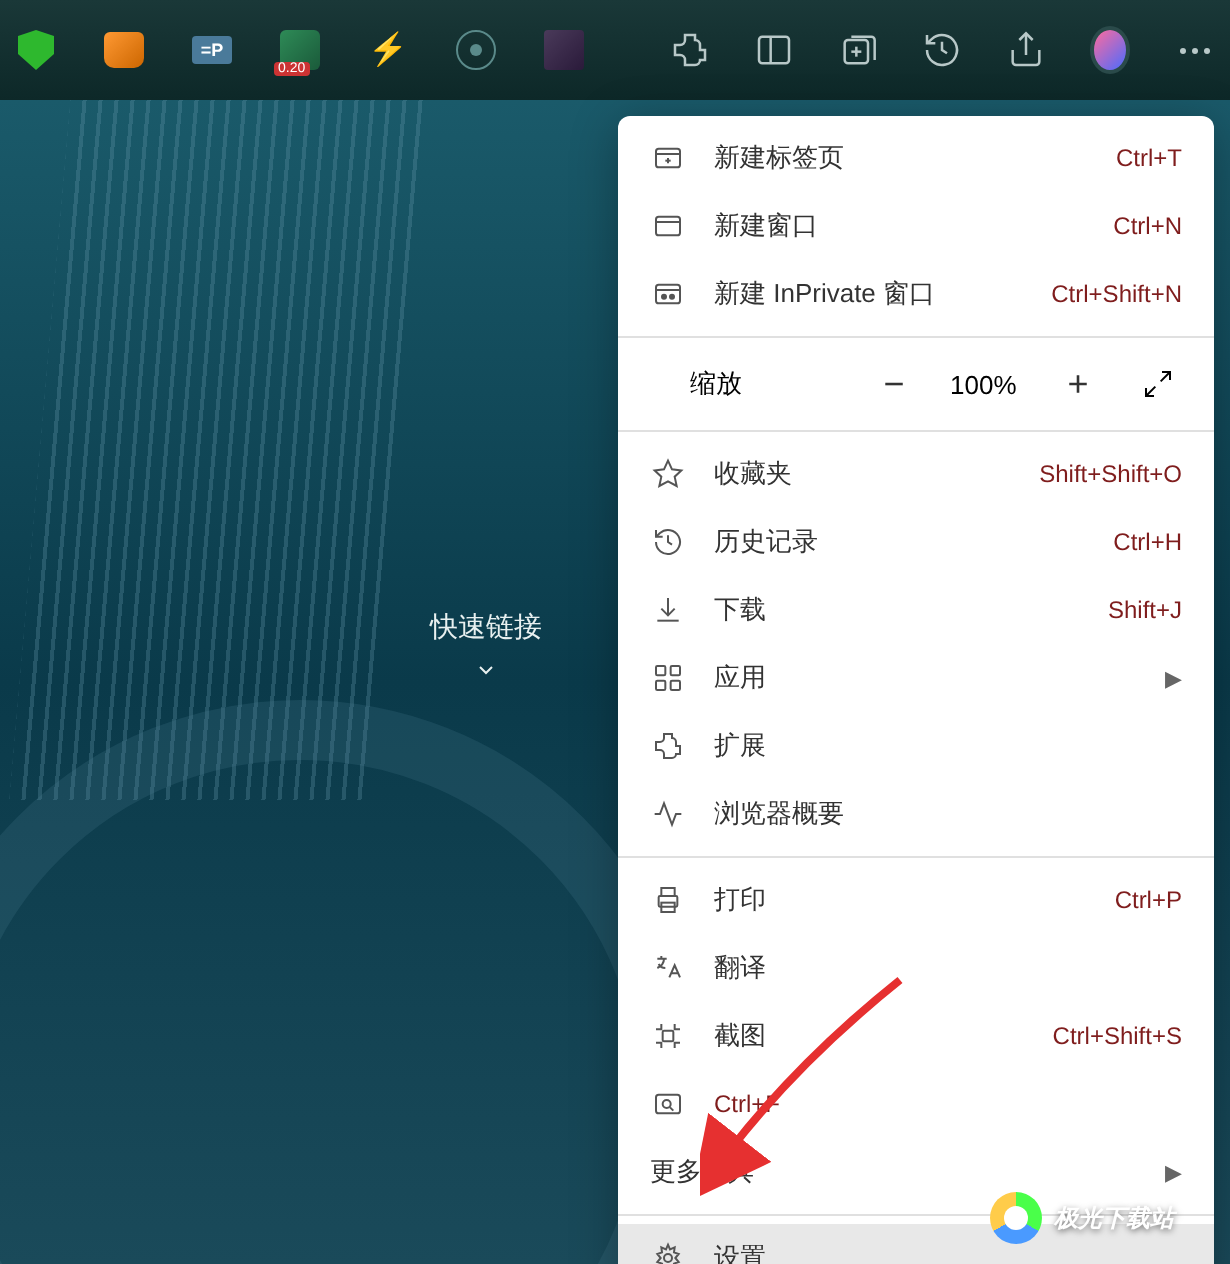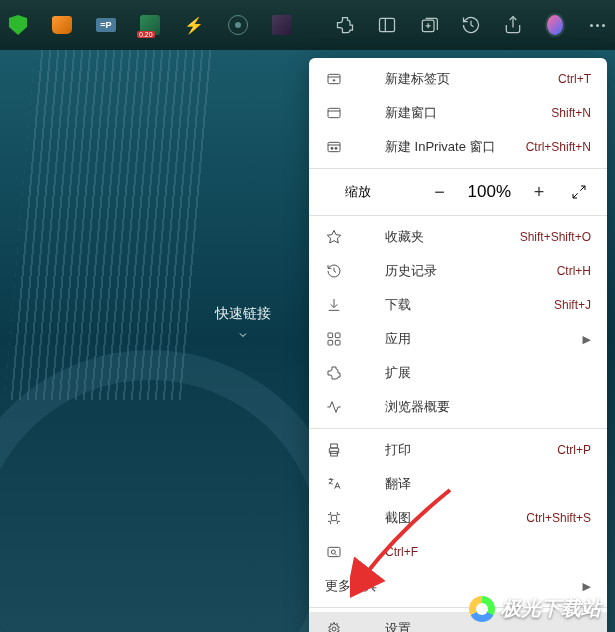--- a/index.html
+++ b/index.html
@@ -177,21 +177,20 @@
       z-index: 100;
       padding: 4px 0;
     }
     .menu-item {
       display: flex;
       align-items: center;
       padding: 8px 16px;
       cursor: pointer;
       color: #333;
       min-height: 34px;
-      gap: 28px;
     }
     .menu-item.highlighted { background: #e8e8e8; }
     .menu-icon {
       width: 18px;
       height: 18px;
       margin-right: 14px;
       display: flex;
       align-items: center;
       justify-content: center;
       color: #555;
@@ -213,47 +212,47 @@
     .zoom-btn {
       width: 24px;
       height: 24px;
       display: flex;
       align-items: center;
       justify-content: center;
       cursor: pointer;
       font-size: 18px;
       color: #333;
     }
-    .zoom-value { font-size: 17px; min-width: 36px; }
+    .zoom-value { font-size: 13px; min-width: 36px; }
     .fullscreen-btn {
       width: 24px;
       height: 24px;
       display: flex;
       align-items: center;
       justify-content: center;
       cursor: pointer;
     }
     .indent-item { }
     .arrow-annotation {
       position: absolute;
       top: 480px;
       left: 350px;
       z-index: 200;
       pointer-events: none;
     }
     .watermark {
       position: absolute;
       bottom: 10px;
-      right: 14px;
+      right: 28px;
       display: flex;
       align-items: center;
       gap: 6px;
       z-index: 300;
       color: #fff;
-      font-size: 20px;
+      font-size: 12px;
       font-style: italic;
       font-weight: bold;
       text-shadow: 0 1px 3px rgba(0,0,0,0.5);
     }
     .watermark-logo {
       width: 26px;
       height: 26px;
       border-radius: 50%;
       background: conic-gradient(#4aff4a 0deg 120deg, #4a9aff 120deg 240deg, #ffcc4a 240deg 360deg);
       position: relative;
@@ -364,21 +363,21 @@
     <span class="menu-shortcut">Ctrl+T</span>
   </div>
   <div class="menu-item">
     <div class="menu-icon">
         <svg viewBox="0 0 24 24" fill="none" stroke="currentColor" stroke-width="1.5">
           <rect x="3" y="5" width="18" height="14" rx="2"></rect>
           <line x1="3" y1="9" x2="21" y2="9"></line>
         </svg>
       </div>
     <span class="menu-label">新建窗口</span>
-    <span class="menu-shortcut">Shift+N</span>
+    <span class="menu-shortcut">Ctrl+N</span>
   </div>
   <div class="menu-item">
     <div class="menu-icon">
         <svg viewBox="0 0 24 24" fill="none" stroke="currentColor" stroke-width="1.5">
           <rect x="3" y="5" width="18" height="14" rx="2"></rect>
           <line x1="3" y1="9" x2="21" y2="9"></line>
           <circle cx="9" cy="14" r="1.5" fill="currentColor"></circle>
           <circle cx="15" cy="14" r="1.5" fill="currentColor"></circle>
         </svg>
       </div>

